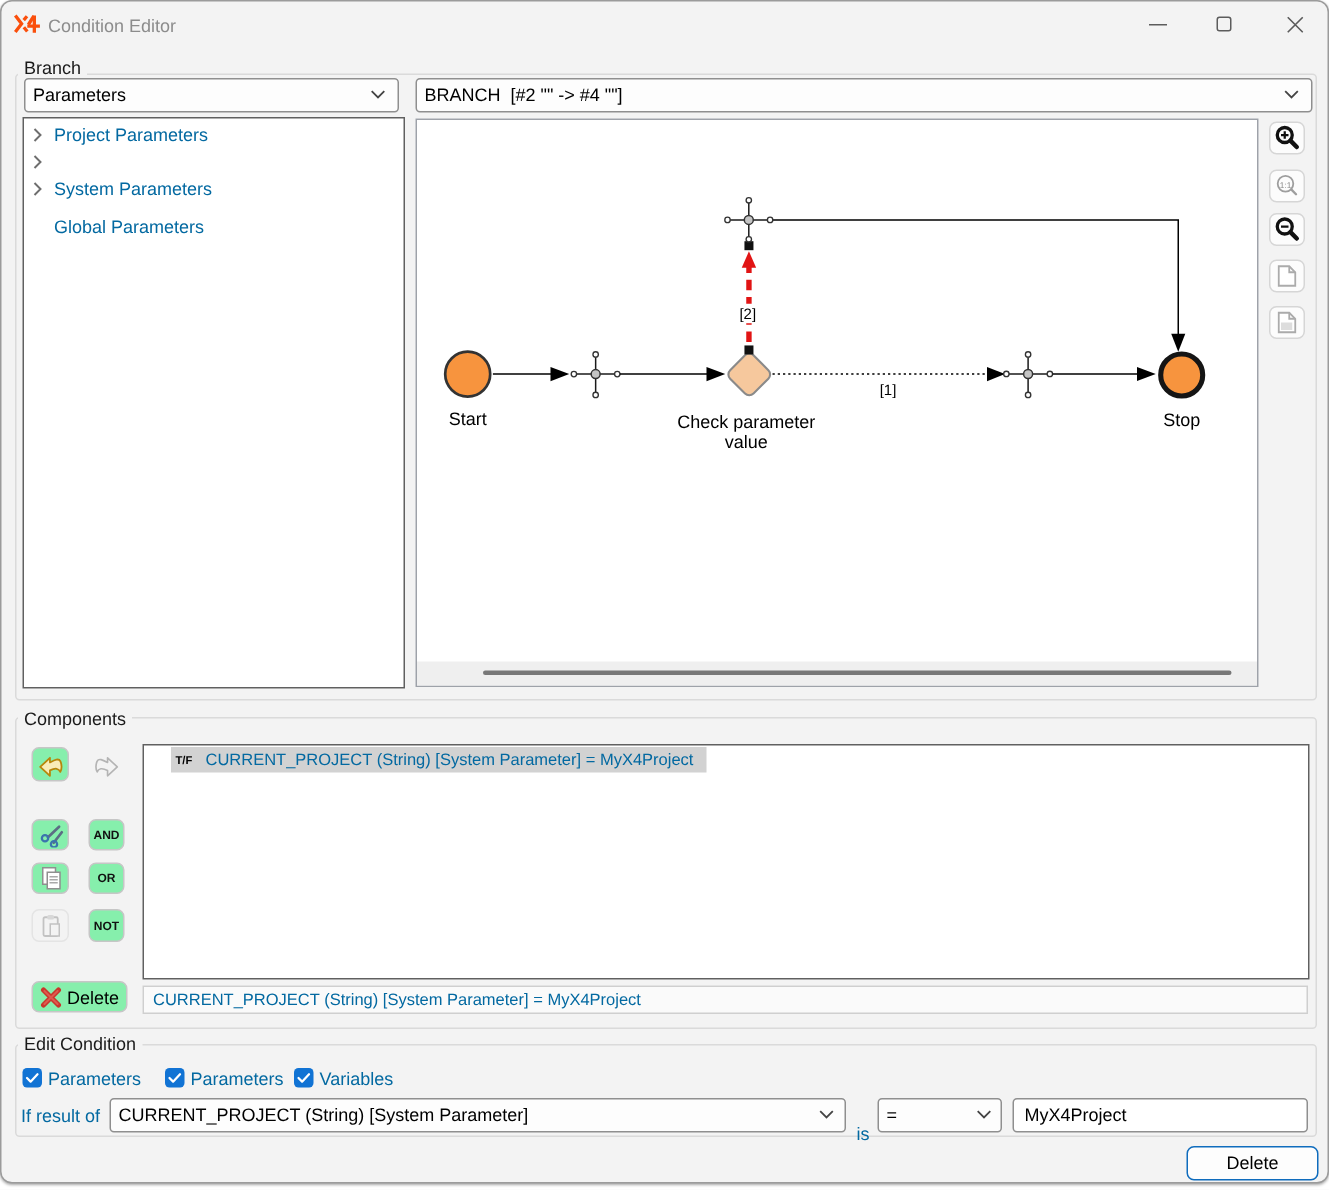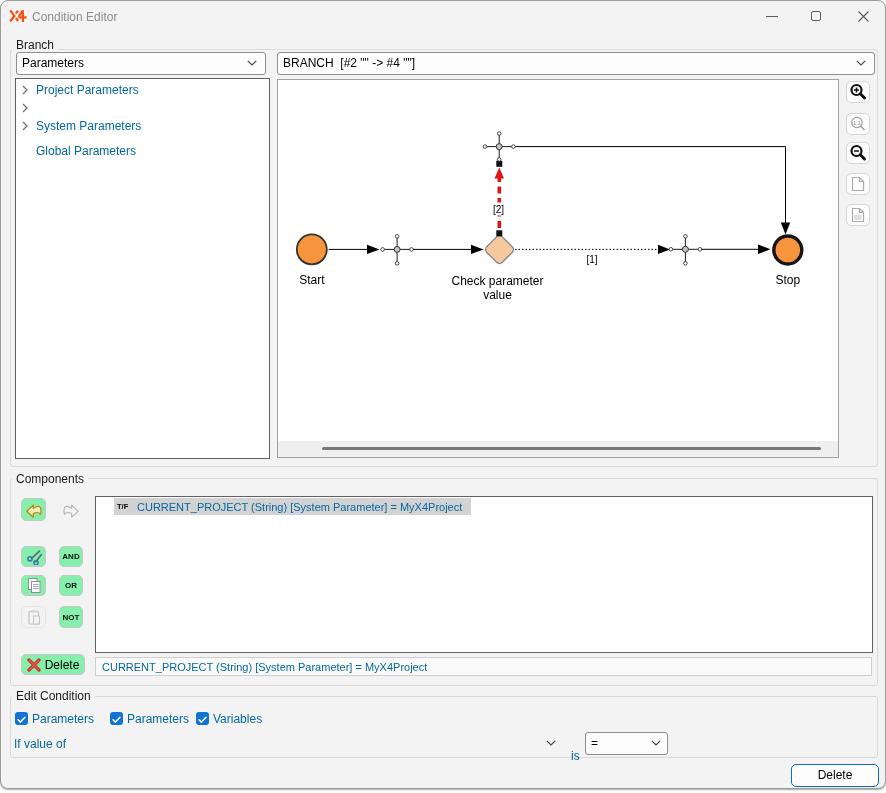--- a/index.html
+++ b/index.html
@@ -233,24 +233,26 @@
   <div class="txt" style="left:31px;top:711px;">Parameters</div>
   <div class="cb" style="left:109px;top:711px;"><svg width="13" height="13" viewBox="0 0 13 13">
         <path d="M3 6.7 L5.4 9.1 L10 4.2" stroke="#fff" stroke-width="1.5" fill="none" stroke-linecap="round" stroke-linejoin="round"></path>
       </svg></div>
   <div class="txt" style="left:126px;top:711px;">Parameters</div>
   <div class="cb" style="left:195px;top:711px;"><svg width="13" height="13" viewBox="0 0 13 13">
         <path d="M3 6.7 L5.4 9.1 L10 4.2" stroke="#fff" stroke-width="1.5" fill="none" stroke-linecap="round" stroke-linejoin="round"></path>
       </svg></div>
   <div class="txt" style="left:212px;top:711px;">Variables</div>
 
-  <div class="txt" style="left:13px;top:736px;">If value of</div>
+  <div class="txt" style="left:13px;top:736px;">If result of</div>
+  <div class="combo" style="left:72px;top:731px;width:491px;height:23px;">CURRENT_PROJECT (String) [System Parameter]</div>
   <svg class="chev" style="left:545px;top:739px" width="10" height="6" viewBox="0 0 10 6">
       <path d="M0.8 0.8 L5 5 L9.2 0.8" stroke="#444" stroke-width="1.2" fill="none"></path>
     </svg>
   <div class="txt" style="left:570px;top:736px;margin-top:12px;">is</div>
   <div class="combo" style="left:584px;top:731px;width:83px;height:23px;">=</div>
   <svg class="chev" style="left:650px;top:739px" width="10" height="6" viewBox="0 0 10 6">
       <path d="M0.8 0.8 L5 5 L9.2 0.8" stroke="#444" stroke-width="1.2" fill="none"></path>
     </svg>
+  <div class="abs" style="left:674px;top:731px;width:197px;height:23px;background:#fff;border:1px solid #8F8F8F;border-radius:3px;font-size:12px;line-height:21px;padding-left:7px;">MyX4Project</div>
 
   <div class="abs" style="left:790px;top:763px;width:88px;height:23px;background:#FDFDFD;border:1.5px solid #0F6CBD;border-radius:5px;text-align:center;font-size:12px;line-height:20px;color:#000;">Delete</div>
 </div>
 
 </body></html>

